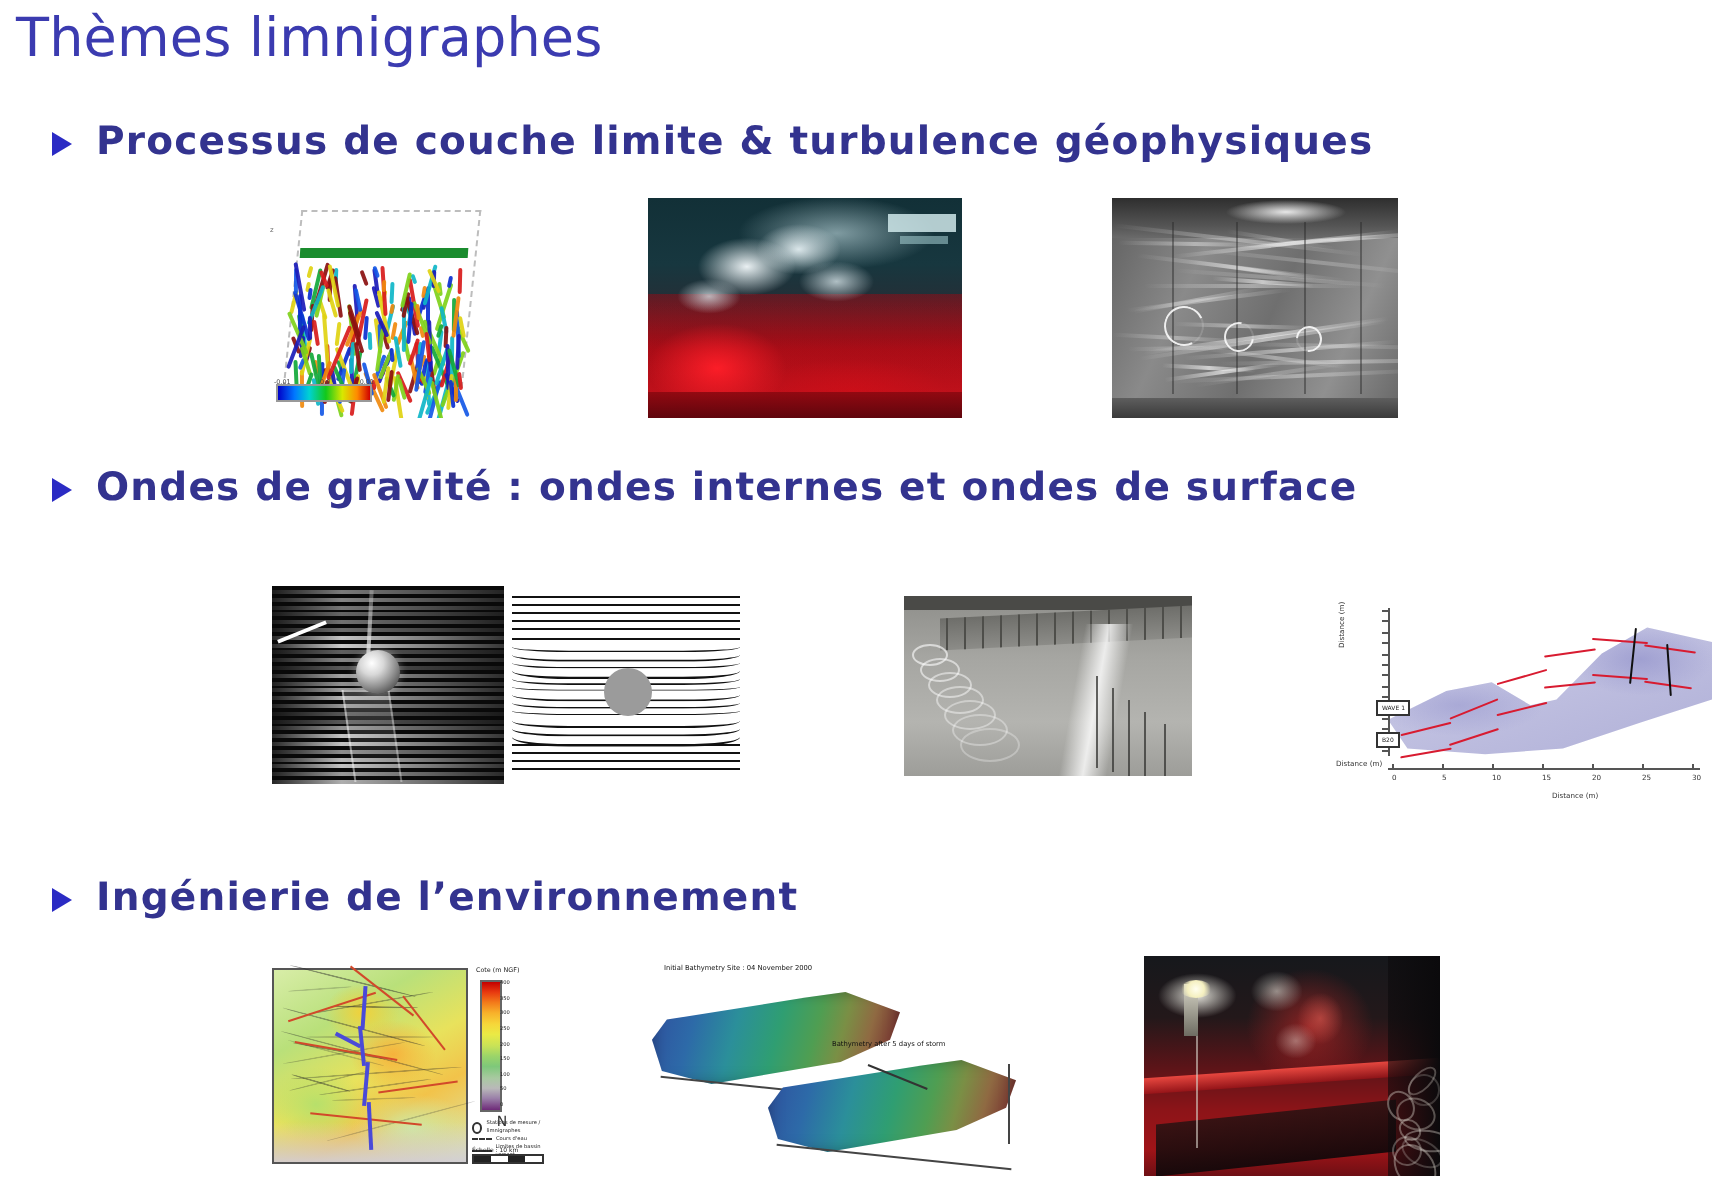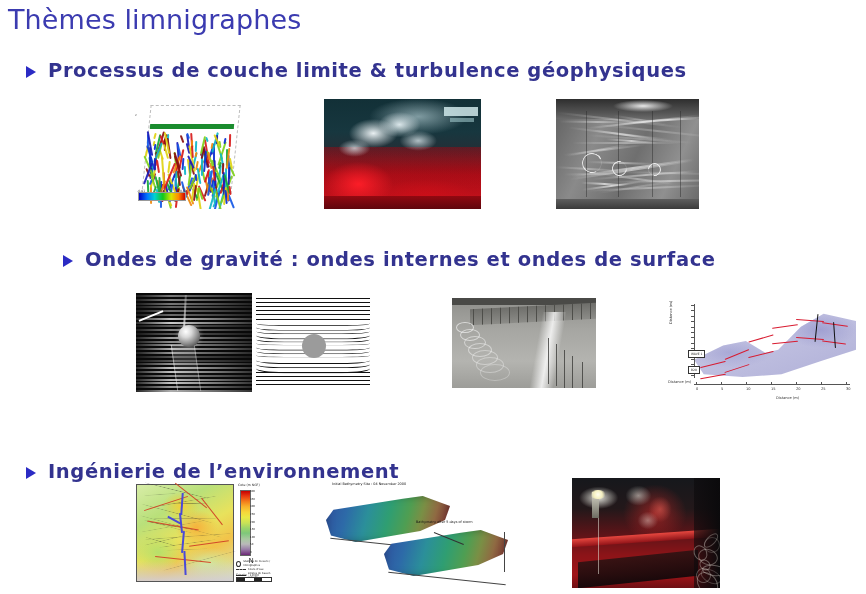--- a/index.html
+++ b/index.html
@@ -46,22 +46,22 @@
     top: 1px;
   }
   .bullet-text {
     font-size: 19.5px;
     font-weight: bold;
     color: #33338F;
     letter-spacing: 0.6px;
   }
 
   .heading-1 { top: 59px; }
-  .heading-2 { top: 248px; margin-left: 37px; }
-  .heading-3 { top: 460px; }
+  .heading-2 { top: 232px; }
+  .heading-3 { top: 437px; }
 
   
   .fig {
     position: absolute;
     overflow: hidden;
     background: #ffffff;
   }
 
   
 

